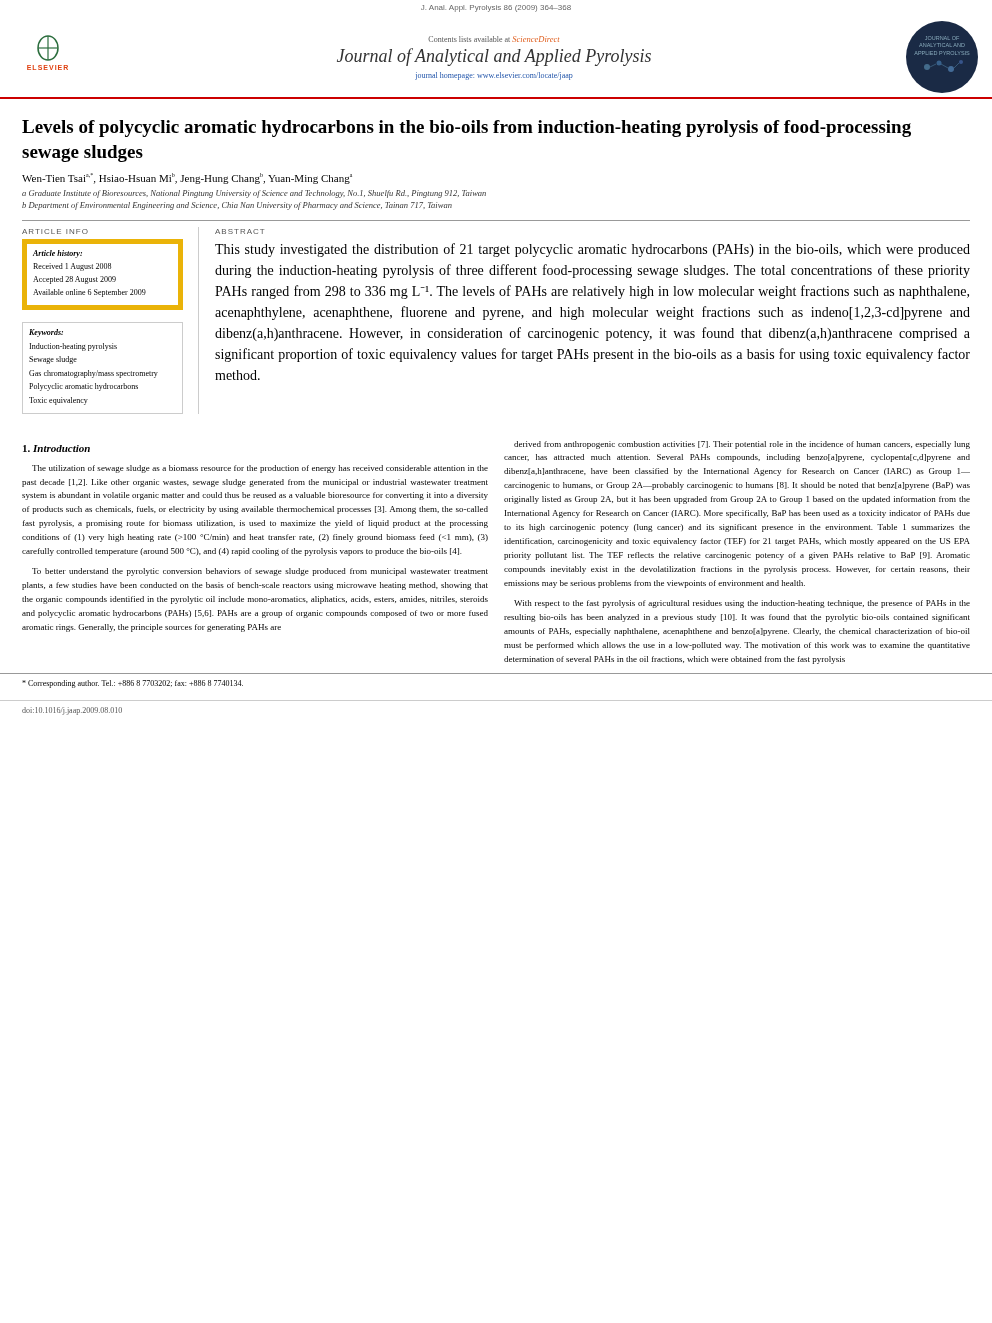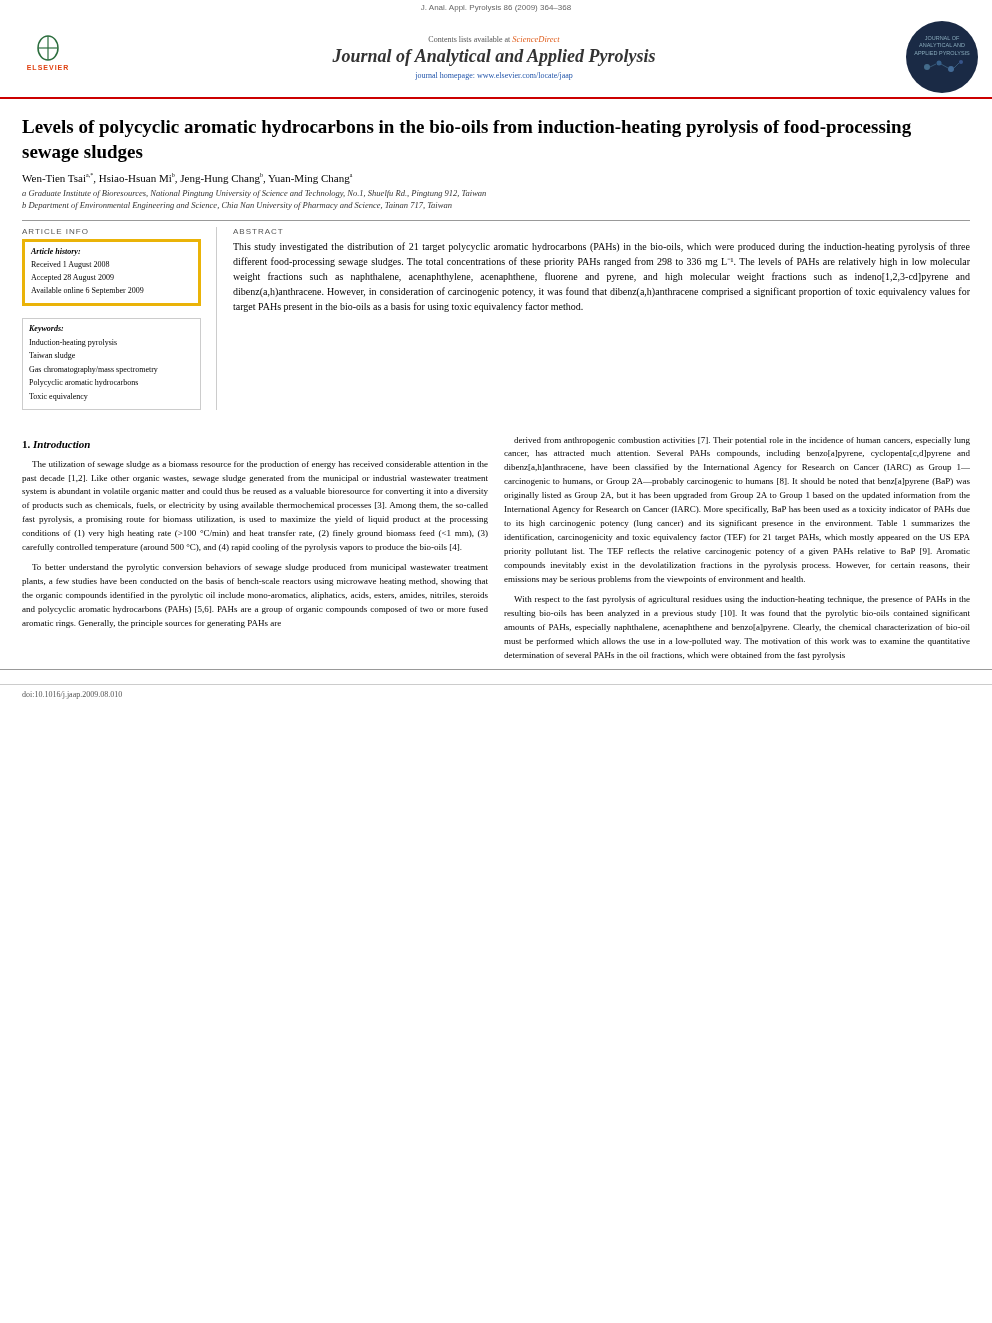--- a/index.html
+++ b/index.html
@@ -25,21 +25,21 @@
       align-items: center;
     }
     .header-center {
       flex: 1;
       text-align: center;
     }
     .journal-title {
       font-size: 18px;
       font-style: italic;
       color: #333;
-      font-weight: bold;
+      font-weight: normal;
       line-height: 1.2;
       display: block;
     }
     .journal-homepage {
       font-size: 8px;
       color: #555;
       display: block;
       margin-top: 3px;
     }
     .journal-homepage span {
@@ -84,21 +84,21 @@
       margin: 6px 0;
     }
 
     
     .two-col {
       display: flex;
       gap: 16px;
       margin-top: 6px;
     }
     .left-col {
-      width: 195px;
+      width: 177px;
       flex-shrink: 0;
       font-size: 8.5px;
       color: #000;
       padding-right: 15px;
       border-right: 1px solid #ccc;
     }
     .right-col {
       flex: 1;
       font-size: 9px;
       color: #000;
@@ -109,21 +109,21 @@
       font-variant: small-caps;
       letter-spacing: 1px;
       color: #555;
       margin-bottom: 3px;
       font-style: normal;
       text-transform: uppercase;
       font-family: Arial, sans-serif;
     }
 
     .article-info-box {
-      border: 3px solid #eab308;
+      border: 5px solid #eab308;
       padding: 5px 6px;
       margin-bottom: 8px;
       font-size: 8px;
     }
     .article-info-box .info-title {
       font-style: italic;
       font-weight: bold;
       margin-bottom: 3px;
       font-size: 8px;
     }
@@ -142,21 +142,21 @@
       font-weight: bold;
       margin-bottom: 3px;
       font-size: 8px;
     }
     .keywords-box .kw-item {
       line-height: 1.7;
     }
 
     
     .abstract-text {
-      font-size: 10px;
+      font-size: 14px;
       line-height: 1.5;
       text-align: justify;
     }
     .abstract-copyright {
       font-size: 8.5px;
       text-align: right;
       margin-top: 4px;
       color: #333;
     }
 
@@ -343,21 +343,21 @@
       <div class="article-info-box">
         <div class="info-title">Article history:</div>
         <div class="info-row">Received 1 August 2008</div>
         <div class="info-row">Accepted 28 August 2009</div>
         <div class="info-row">Available online 6 September 2009</div>
       </div>
 
       <div class="keywords-box">
         <div class="kw-title">Keywords:</div>
         <div class="kw-item">Induction-heating pyrolysis</div>
-        <div class="kw-item">Taiwan sludge</div>
+        <div class="kw-item">Sewage sludge</div>
         <div class="kw-item">Gas chromatography/mass spectrometry</div>
         <div class="kw-item">Polycyclic aromatic hydrocarbons</div>
         <div class="kw-item">Toxic equivalency</div>
       </div>
     </div>
 
     <div class="right-col">
       <div class="section-label">ABSTRACT</div>
       <div class="abstract-text">This study investigated the distribution of 21 target polycyclic aromatic hydrocarbons (PAHs) in the bio-oils, which were produced during the induction-heating pyrolysis of three different food-processing sewage sludges. The total concentrations of these priority PAHs ranged from 298 to 336 mg L⁻¹. The levels of PAHs are relatively high in low molecular weight fractions such as naphthalene, acenaphthylene, acenaphthene, fluorene and pyrene, and high molecular weight fractions such as indeno[1,2,3-cd]pyrene and dibenz(a,h)anthracene. However, in consideration of carcinogenic potency, it was found that dibenz(a,h)anthracene comprised a significant proportion of toxic equivalency values for target PAHs present in the bio-oils as a basis for using toxic equivalency factor method.</div>
     </div>
@@ -377,17 +377,18 @@
 
   <div class="body-right">
     <div class="body-para">
       <span>derived from anthropogenic combustion activities [7]. Their potential role in the incidence of human cancers, especially lung cancer, has attracted much attention. Several PAHs compounds, including benzo[a]pyrene, cyclopenta[c,d]pyrene and dibenz[a,h]anthracene, have been classified by the International Agency for Research on Cancer (IARC) as Group 1—carcinogenic to humans, or Group 2A—probably carcinogenic to humans [8]. It should be noted that benz[a]pyrene (BaP) was originally listed as Group 2A, but it has been upgraded from Group 2A to Group 1 based on the updated information from the International Agency for Research on Cancer (IARC). More specifically, BaP has been used as a toxicity indicator of PAHs due to its high carcinogenic potency (lung cancer) and its significant presence in the environment. Table 1 summarizes the identification, carcinogenicity and toxic equivalency factor (TEF) for 21 target PAHs, which mostly appeared on the US EPA priority pollutant list. The TEF reflects the relative carcinogenic potency of a given PAHs relative to BaP [9]. Aromatic compounds inevitably exist in the devolatilization fractions in the pyrolysis process. However, for certain reasons, their emissions may be serious problems from the viewpoints of environment and health.</span>
     </div>
     <div class="body-para">With respect to the fast pyrolysis of agricultural residues using the induction-heating technique, the presence of PAHs in the resulting bio-oils has been analyzed in a previous study [10]. It was found that the pyrolytic bio-oils contained significant amounts of PAHs, especially naphthalene, acenaphthene and benzo[a]pyrene. Clearly, the chemical characterization of bio-oil must be performed which allows the use in a low-polluted way. The motivation of this work was to examine the quantitative determination of several PAHs in the oil fractions, which were obtained from the fast pyrolysis</div>
   </div>
 </div>
 
 <div class="footnote-area">
+  <div>* Corresponding author. Tel.: +886 8 7703202; fax: +886 8 7740134.</div>
 </div>
 
 <div class="footer-area">
   <div>doi:10.1016/j.jaap.2009.08.010</div>
 </div>
 
 </body></html>

